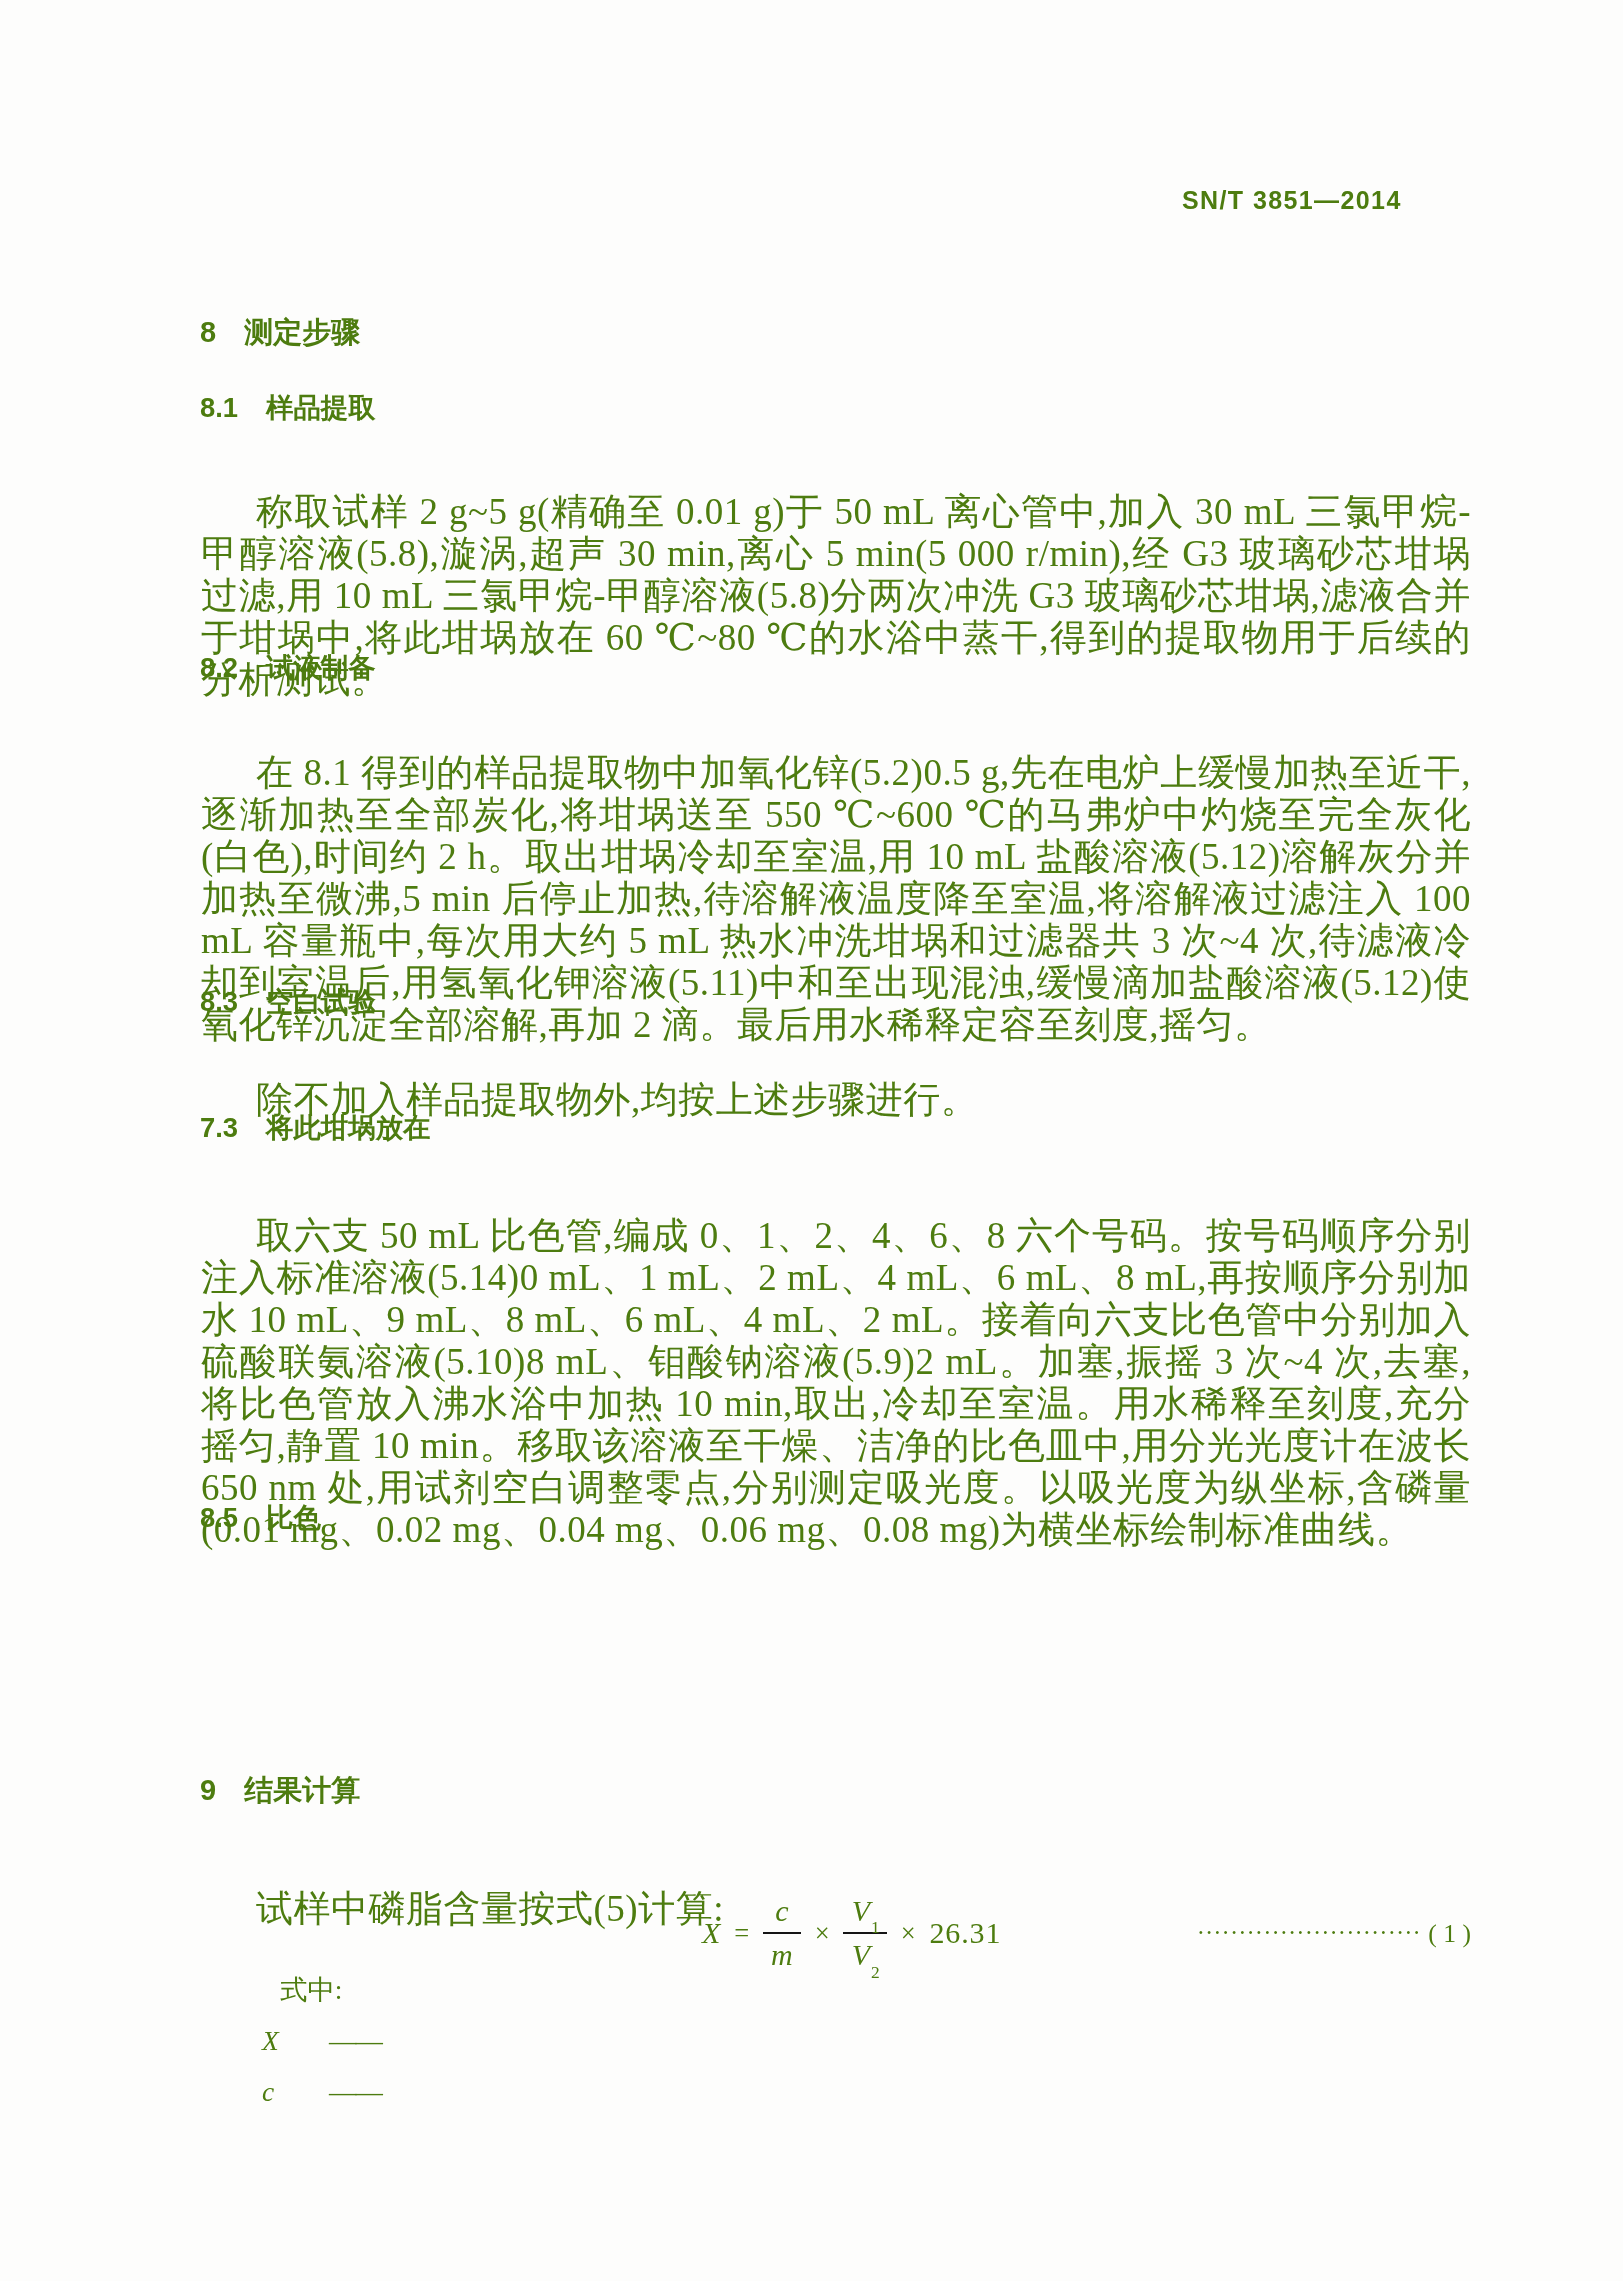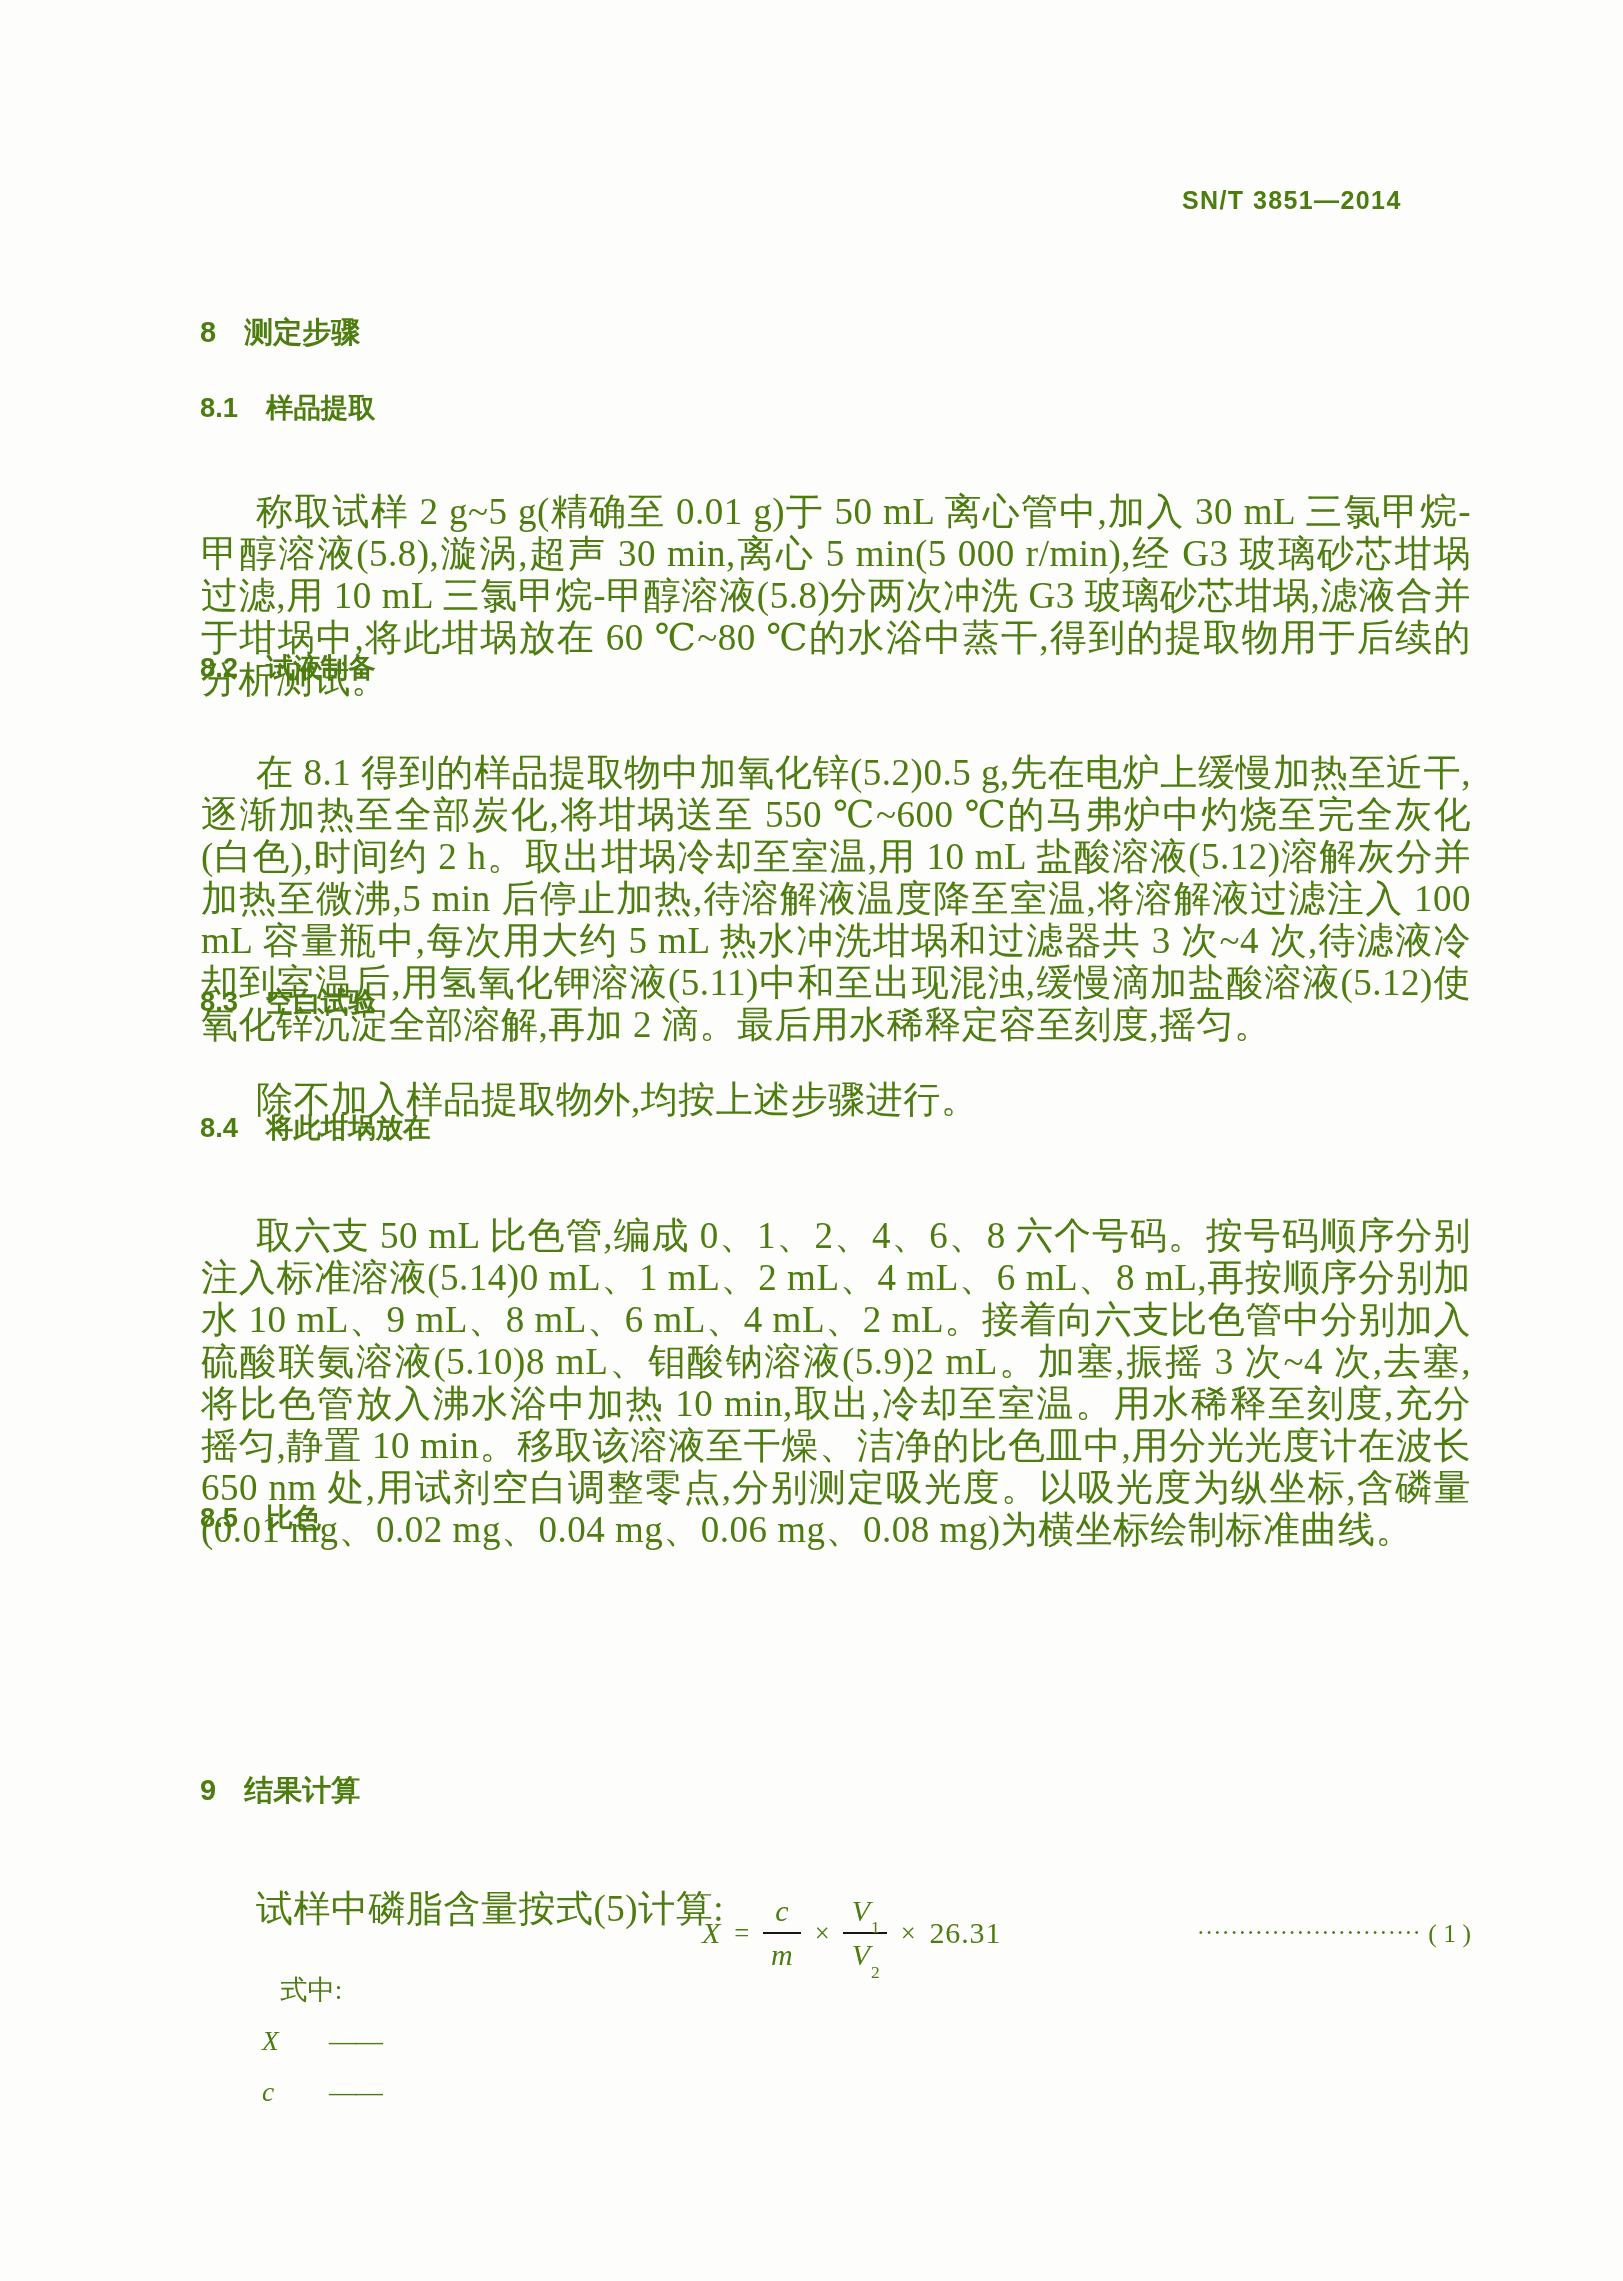--- a/index.html
+++ b/index.html
@@ -86,21 +86,21 @@
   </div>
   <p class="para" style="top:715px">在 8.1 得到的样品提取物中加氧化锌(5.2)0.5 g,先在电炉上缓慢加热至近干,逐渐加热至全部炭化,将坩埚送至 550 ℃~600 ℃的马弗炉中灼烧至完全灰化(白色),时间约 2 h。取出坩埚冷却至室温,用 10 mL 盐酸溶液(5.12)溶解灰分并加热至微沸,5 min 后停止加热,待溶解液温度降至室温,将溶解液过滤注入 100 mL 容量瓶中,每次用大约 5 mL 热水冲洗坩埚和过滤器共 3 次~4 次,待滤液冷却到室温后,用氢氧化钾溶液(5.11)中和至出现混浊,缓慢滴加盐酸溶液(5.12)使氧化锌沉淀全部溶解,再加 2 滴。最后用水稀释定容至刻度,摇匀。</p>
 
   <div class="heading h2" style="top:984px">
     <span class="num">8.3</span>
     <span>空白试验</span>
   </div>
   <p class="para" style="top:1042px">除不加入样品提取物外,均按上述步骤进行。</p>
 
   <div class="heading h2" style="top:1110px">
-    <span class="num">8.4</span>
+    <span class="num">7.3</span>
     <span>将此坩埚放在</span>
   </div>
   <p class="para" style="top:1178px">取六支 50 mL 比色管,编成 0、1、2、4、6、8 六个号码。按号码顺序分别注入标准溶液(5.14)0 mL、1 mL、2 mL、4 mL、6 mL、8 mL,再按顺序分别加水 10 mL、9 mL、8 mL、6 mL、4 mL、2 mL。接着向六支比色管中分别加入硫酸联氨溶液(5.10)8 mL、钼酸钠溶液(5.9)2 mL。加塞,振摇 3 次~4 次,去塞,将比色管放入沸水浴中加热 10 min,取出,冷却至室温。用水稀释至刻度,充分摇匀,静置 10 min。移取该溶液至干燥、洁净的比色皿中,用分光光度计在波长 650 nm 处,用试剂空白调整零点,分别测定吸光度。以吸光度为纵坐标,含磷量(0.01 mg、0.02 mg、0.04 mg、0.06 mg、0.08 mg)为横坐标绘制标准曲线。</p>
 
   <div class="heading h2" style="top:1500px">
     <span class="num">8.5</span>
     <span>比色</span>
   </div>
 
   <div class="heading h1" style="top:1771px">

